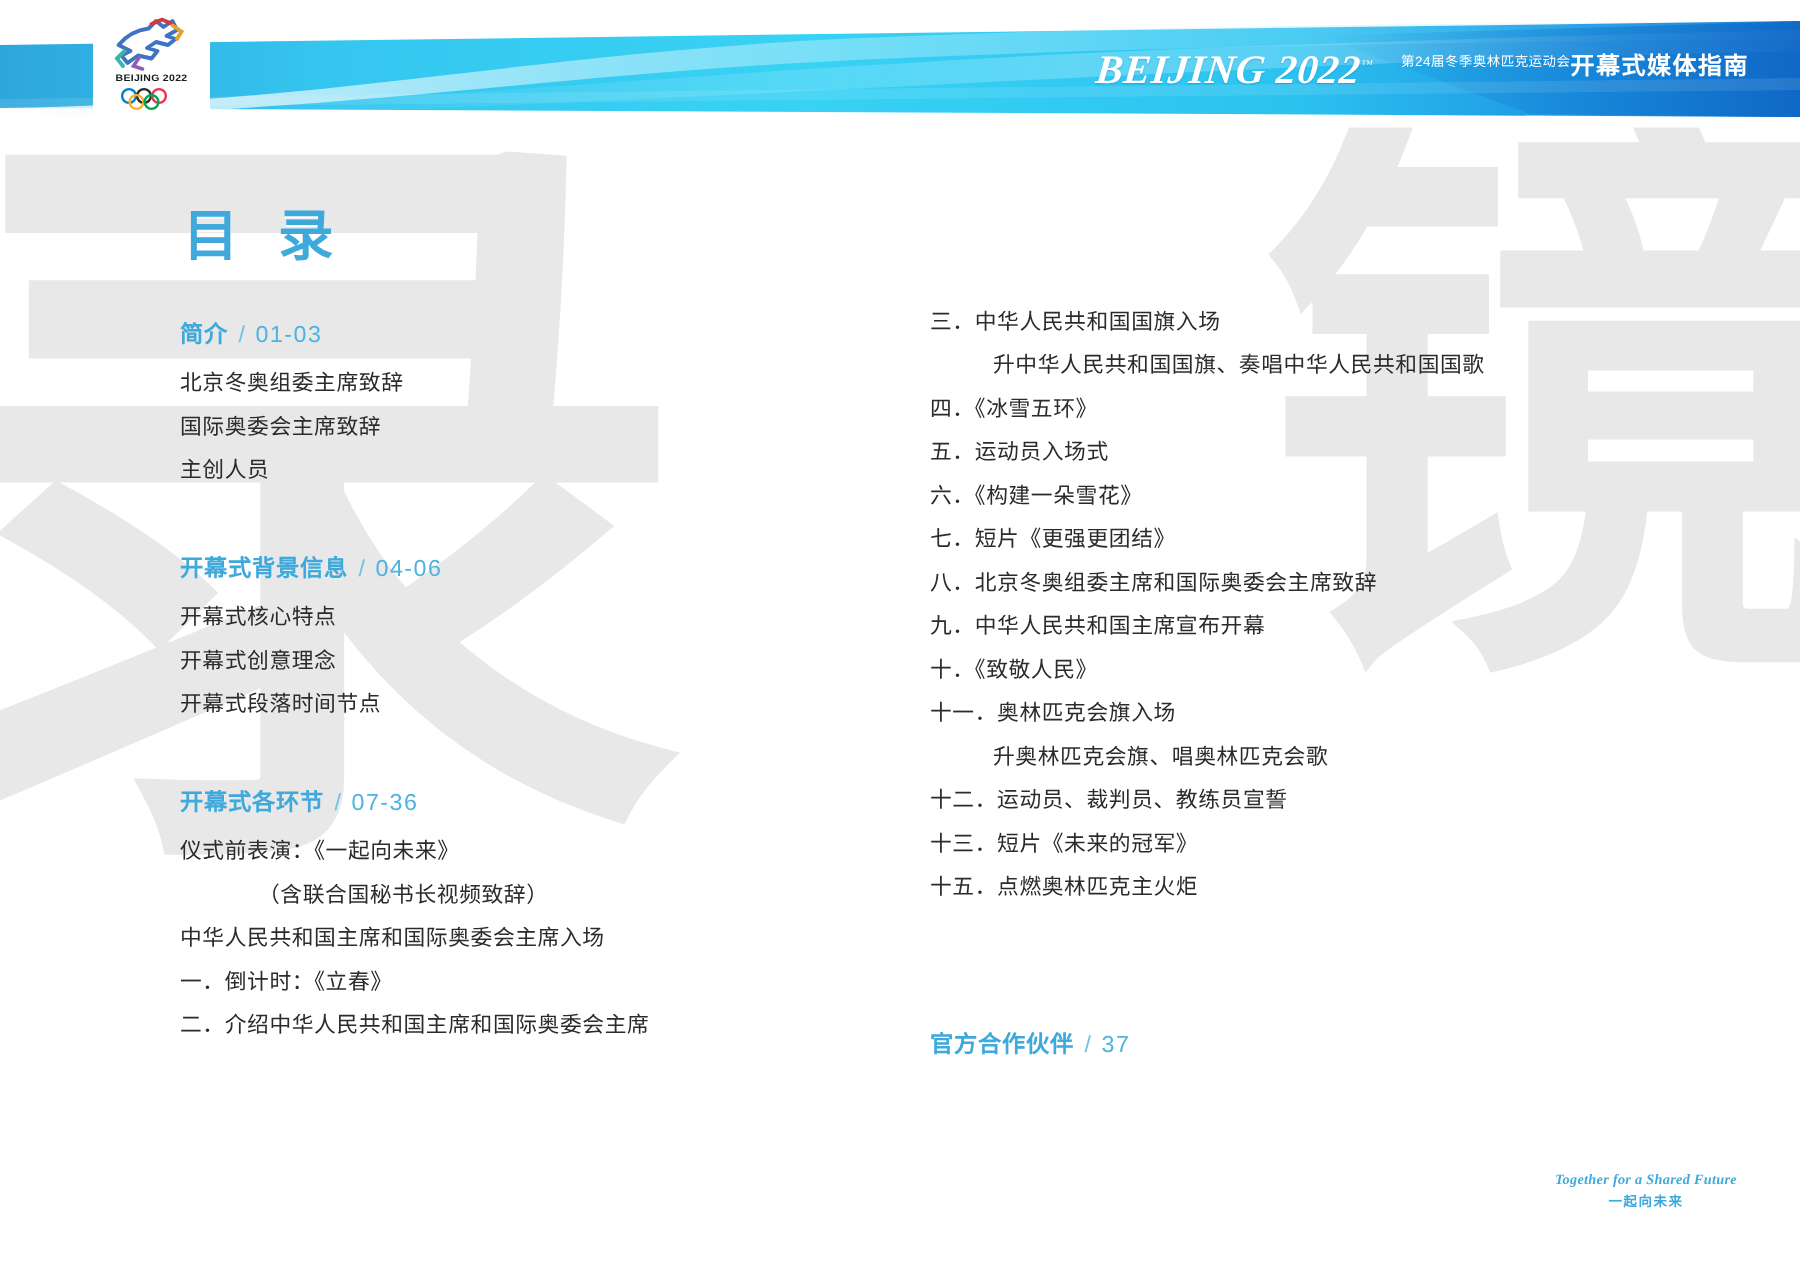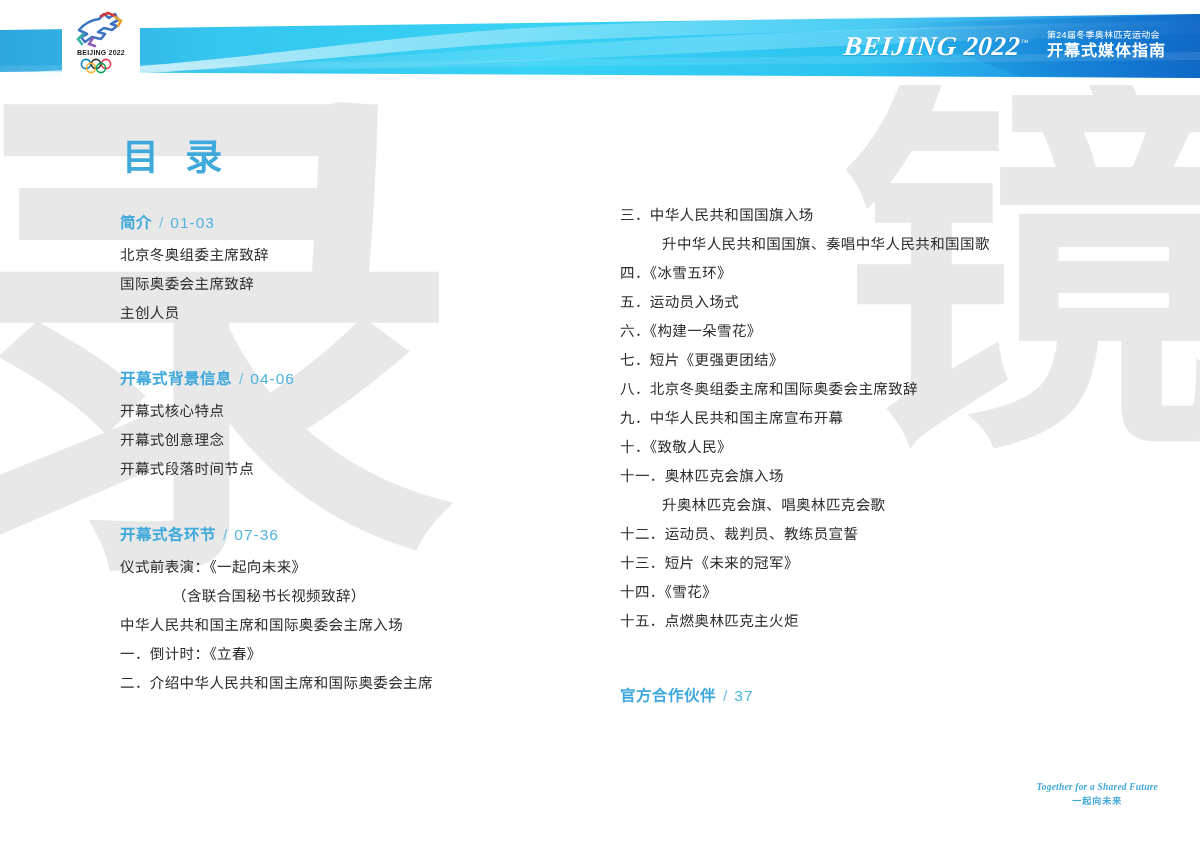--- a/index.html
+++ b/index.html
@@ -78,21 +78,21 @@
     text-shadow: 0 1px 1px rgba(0,60,130,.25);
   }
   .beijing-tm {
     font-size: 8px;
     vertical-align: super;
     font-style: normal;
     font-weight: normal;
   }
   .guide-block {
     display: flex;
-    flex-direction: column;
+    flex-direction: row;
     justify-content: center;
     line-height: 1;
     padding-left: 8px;
   }
   .guide-sub {
     font-size: 9px;
     color: #ffffff;
     letter-spacing: .3px;
     white-space: nowrap;
     margin-bottom: 3px;
@@ -333,21 +333,20 @@
         <div class="toc-item">五．运动员入场式</div>
         <div class="toc-item">六．《构建一朵雪花》</div>
         <div class="toc-item">七．短片《更强更团结》</div>
         <div class="toc-item">八．北京冬奥组委主席和国际奥委会主席致辞</div>
         <div class="toc-item">九．中华人民共和国主席宣布开幕</div>
         <div class="toc-item">十．《致敬人民》</div>
         <div class="toc-item">十一．奥林匹克会旗入场</div>
         <div class="toc-item sub-r">升奥林匹克会旗、唱奥林匹克会歌</div>
         <div class="toc-item">十二．运动员、裁判员、教练员宣誓</div>
         <div class="toc-item">十三．短片《未来的冠军》</div>
-        <div class="toc-item">十四．《雪花》</div>
         <div class="toc-item">十五．点燃奥林匹克主火炬</div>
       </div>
 
       <div class="section" style="top:598px">
         <div class="section-head">
           <span>官方合作伙伴</span><span class="sep">/</span><span class="pages">37</span>
         </div>
       </div>
     </div>
   </div>

